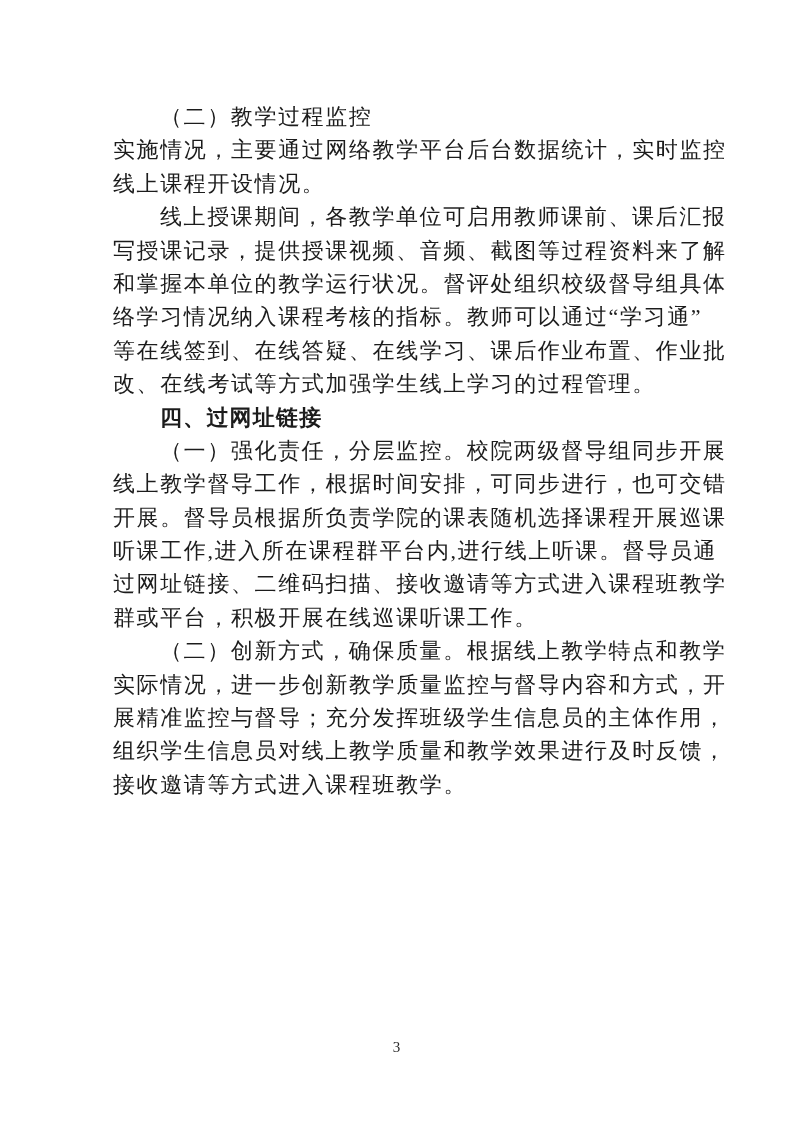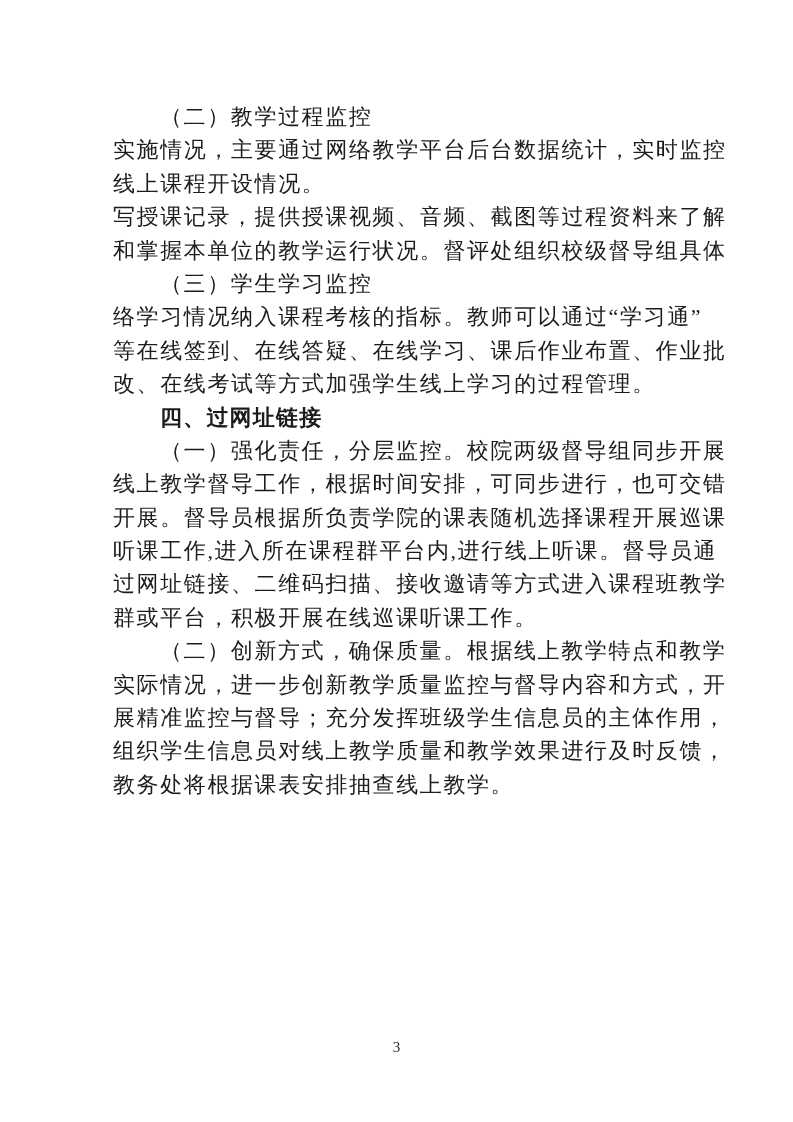--- a/index.html
+++ b/index.html
@@ -51,33 +51,33 @@
   }
 </style>
 </head>
 <body>
 
 <div class="page">
   <div class="content">
       <div class="line indent">（二）教学过程监控</div>
       <div class="line">实施情况，主要通过网络教学平台后台数据统计，实时监控</div>
       <div class="line">线上课程开设情况。</div>
+      <div class="line indent">线上授课期间，各教学单位可启用教师课前、课后汇报</div>
       <div class="line">写授课记录，提供授课视频、音频、截图等过程资料来了解</div>
       <div class="line">和掌握本单位的教学运行状况。督评处组织校级督导组具体</div>
-      <div class="line indent">（三）学生学习监控</div>
       <div class="line">络学习情况纳入课程考核的指标。教师可以通过“学习通”</div>
       <div class="line">等在线签到、在线答疑、在线学习、课后作业布置、作业批</div>
       <div class="line">改、在线考试等方式加强学生线上学习的过程管理。</div>
       <div class="line indent bold">四、过网址链接</div>
       <div class="line indent">（一）强化责任，分层监控。校院两级督导组同步开展</div>
       <div class="line">线上教学督导工作，根据时间安排，可同步进行，也可交错</div>
       <div class="line">开展。督导员根据所负责学院的课表随机选择课程开展巡课</div>
       <div class="line">听课工作,进入所在课程群平台内,进行线上听课。督导员通</div>
       <div class="line">过网址链接、二维码扫描、接收邀请等方式进入课程班教学</div>
       <div class="line">群或平台，积极开展在线巡课听课工作。</div>
       <div class="line indent">（二）创新方式，确保质量。根据线上教学特点和教学</div>
       <div class="line">实际情况，进一步创新教学质量监控与督导内容和方式，开</div>
       <div class="line">展精准监控与督导；充分发挥班级学生信息员的主体作用，</div>
       <div class="line">组织学生信息员对线上教学质量和教学效果进行及时反馈，</div>
-      <div class="line">教务处将根据课表安排抽查线上教学。</div>
+      <div class="line">接收邀请等方式进入课程班教学。</div>
     </div>
   <div class="page-number">3</div>
 </div>
 
 </body></html>

